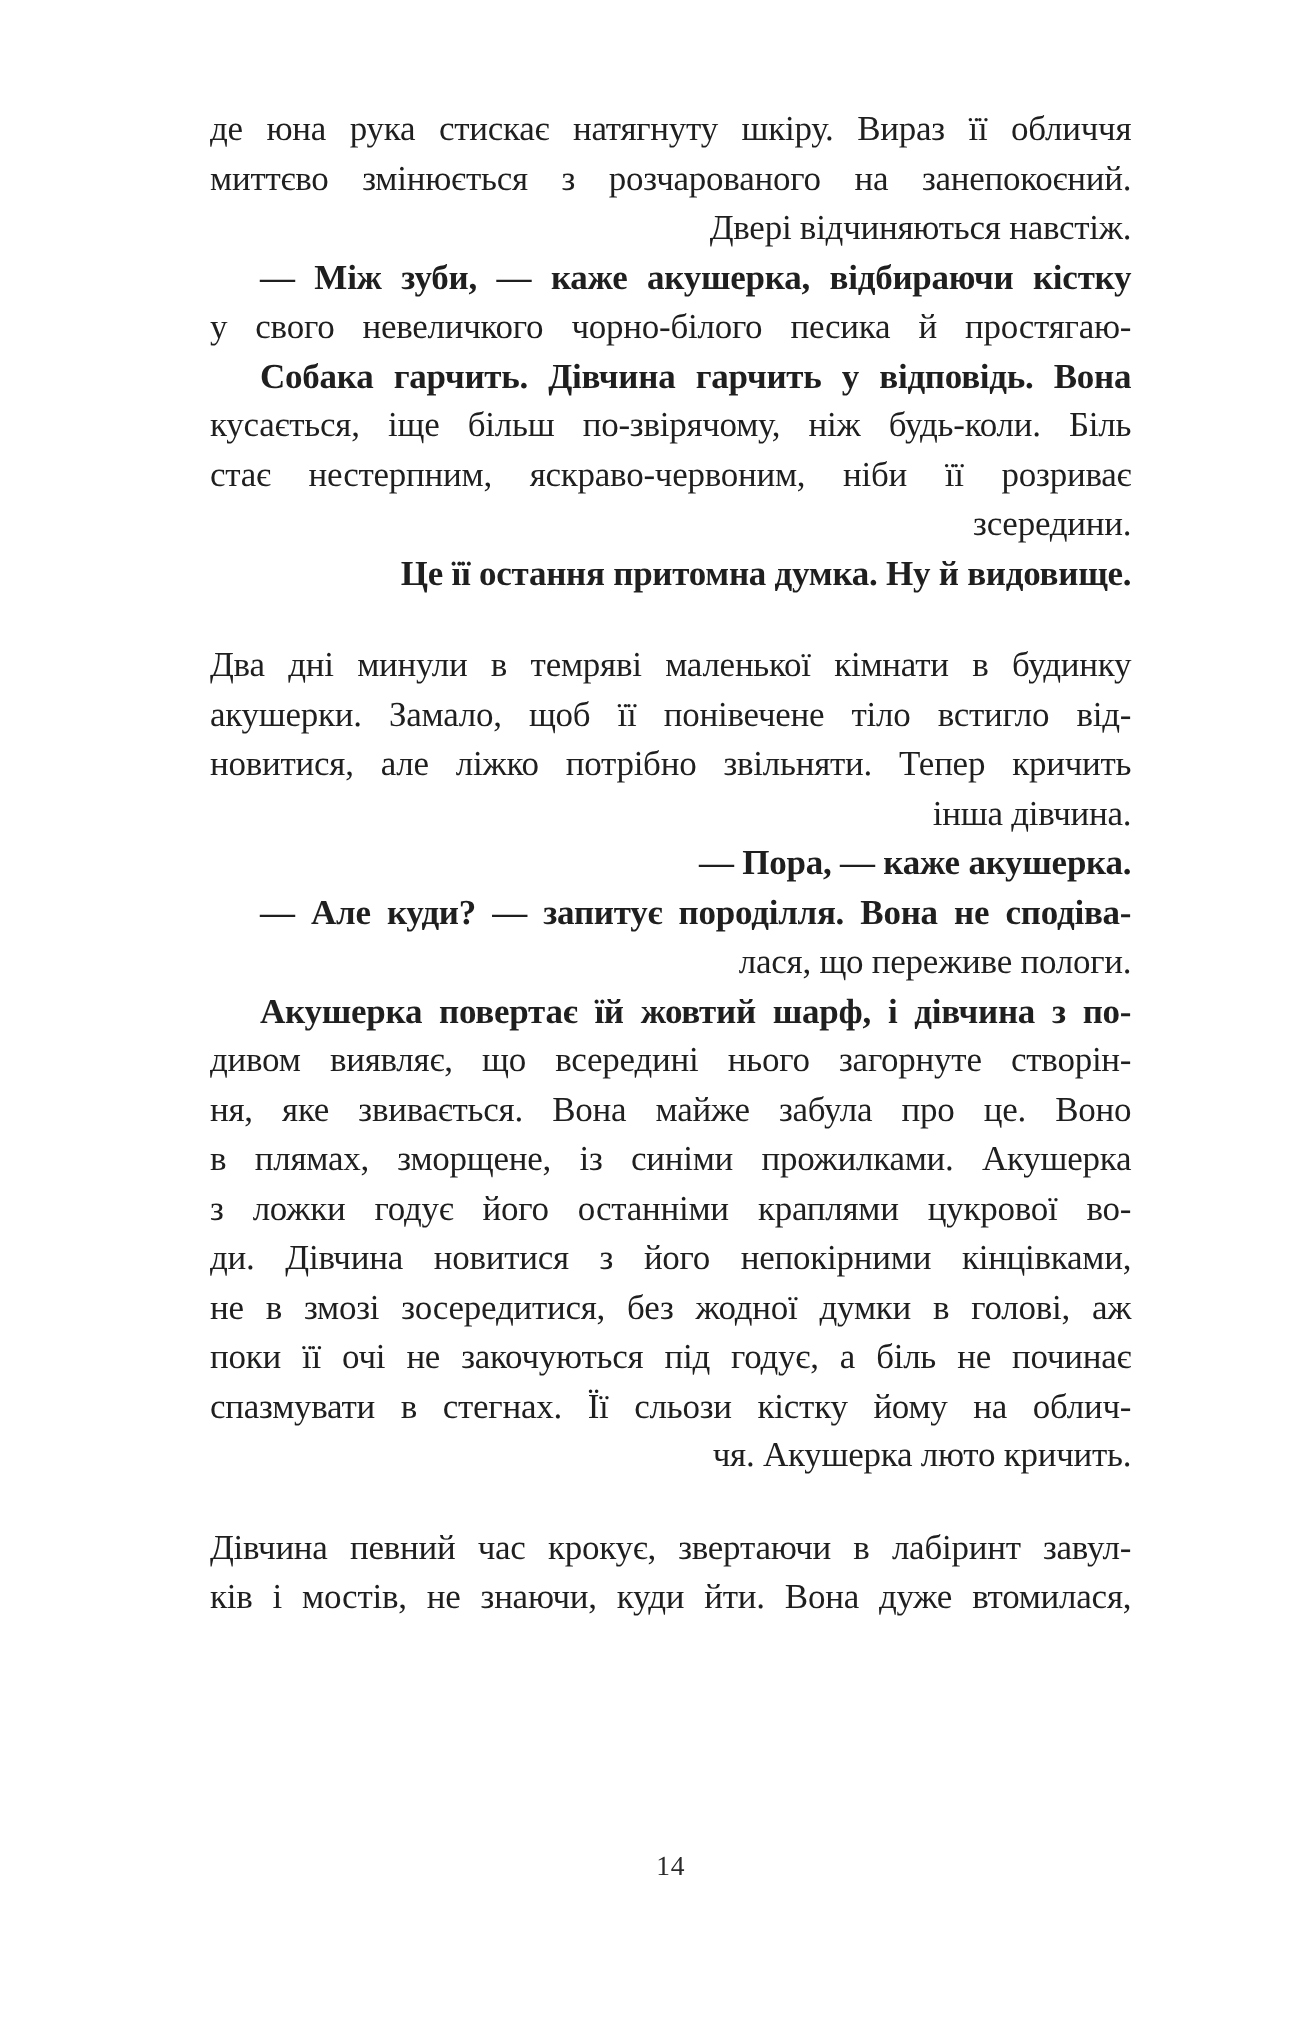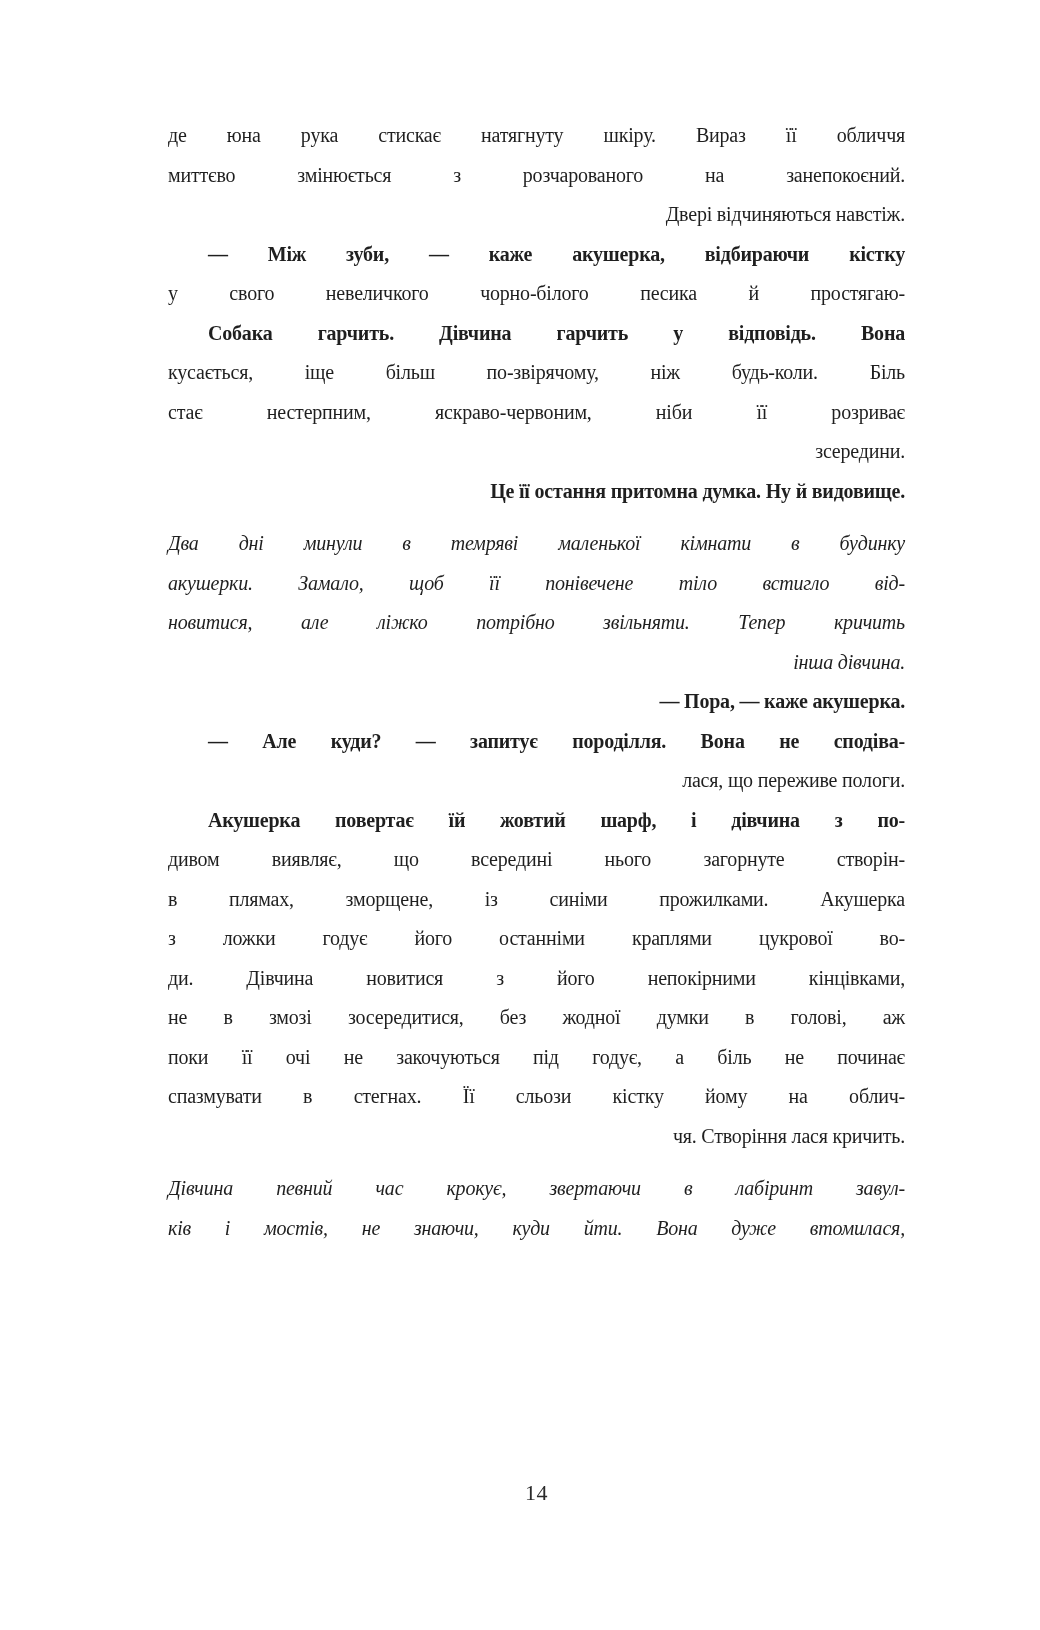--- a/index.html
+++ b/index.html
@@ -14,27 +14,27 @@
     background: #ffffff;
     overflow: hidden;
     font-family: "Liberation Serif", "DejaVu Serif", serif;
     color: #1f1f1f;
   }
   .text-block {
     position: absolute;
     left: 168px;
     top: 0;
     width: 737px;
-    padding-top: 116px;
-    font-size: 20px;
+    padding-top: 84px;
+    font-size: 28px;
     line-height: 39.5px;
     letter-spacing: -0.2px;
   }
   .para { margin: 0; }
-  .para.space-before { margin-top: 13px; font-style: italic; }
+  .para.space-before { margin-top: 34px; }
   .line {
     text-align: right;
     white-space: normal;
   }
   .line.j {
     text-align: justify;
     text-align-last: justify;
   }
   .line.ind {
     text-indent: 40px;
@@ -85,27 +85,28 @@
       <div class="para">
         <div class="line ind">— Пора, — каже акушерка.</div>
       </div>
       <div class="para">
         <div class="line j ind">— Але куди? — запитує породілля. Вона не сподіва-</div>
         <div class="line">лася, що переживе пологи.</div>
       </div>
       <div class="para">
         <div class="line j ind">Акушерка повертає їй жовтий шарф, і дівчина з по-</div>
         <div class="line j">дивом виявляє, що всередині нього загорнуте створін-</div>
+        <div class="line j">ня, яке звивається. Вона майже забула про це. Воно</div>
         <div class="line j">в плямах, зморщене, із синіми прожилками. Акушерка</div>
         <div class="line j">з ложки годує його останніми краплями цукрової во-</div>
         <div class="line j">ди. Дівчина новитися з його непокірними кінцівками,</div>
         <div class="line j">не в змозі зосередитися, без жодної думки в голові, аж</div>
         <div class="line j">поки її очі не закочуються під годує, а біль не починає</div>
         <div class="line j">спазмувати в стегнах. Її сльози кістку йому на облич-</div>
-        <div class="line">чя. Створіння лася кричить.</div>
+        <div class="line">чя. Акушерка люто кричить.</div>
       </div>
       <div class="para space-before">
         <div class="line j">Дівчина певний час крокує, звертаючи в лабіринт завул-</div>
         <div class="line j">ків і мостів, не знаючи, куди йти. Вона дуже втомилася,</div>
       </div>
     </div>
   <div class="page-number">14</div>
 </div>
 
 </body></html>

